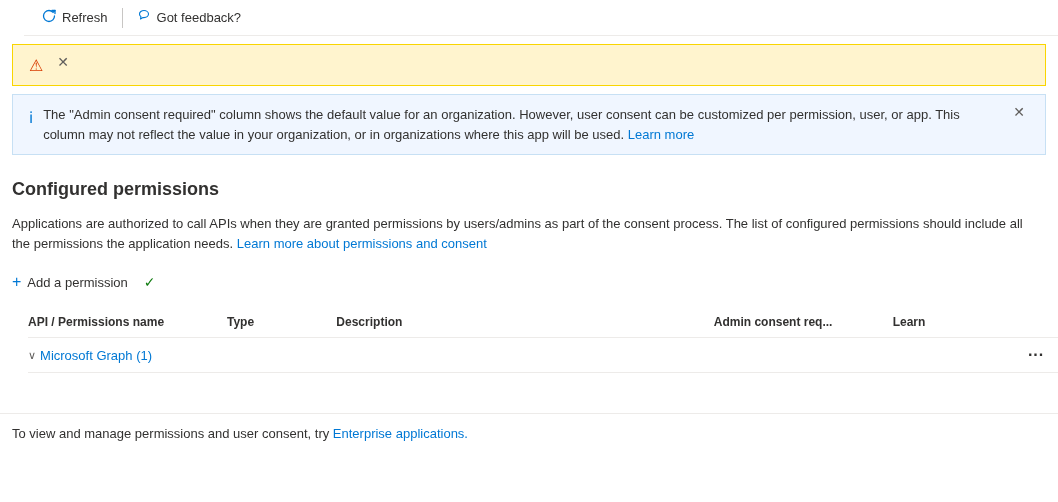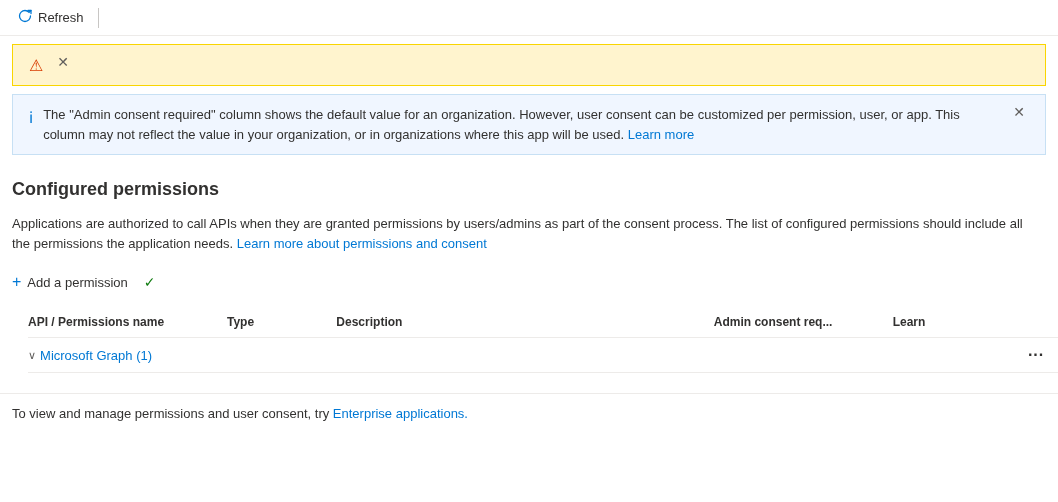--- a/index.html
+++ b/index.html
@@ -11,20 +11,21 @@
     }
 
     
     .toolbar {
       display: flex;
       align-items: center;
       padding: 4px 8px;
       border-bottom: 1px solid #edebe9;
       height: 36px;
       gap: 0;
+      margin-left: 24px;
     }
     .toolbar-btn {
       display: flex;
       align-items: center;
       gap: 6px;
       padding: 4px 10px;
       font-size: 13px;
       color: #323130;
       cursor: pointer;
       background: none;
@@ -198,37 +199,45 @@
     .indent-row td:first-child {
       padding-left: 28px;
     }
 
     
     .footer-text {
       padding: 12px 12px;
       font-size: 13px;
       color: #323130;
       border-top: 1px solid #edebe9;
-      margin-top: 4px;
+      margin-top: 24px;
     }
   </style>
 </head>
 <body>
 
 <div class="toolbar">
   <button class="toolbar-btn">
     <span>
       <svg width="14" height="14" viewBox="0 0 14 14" fill="none" xmlns="http://www.w3.org/2000/svg">
         <path d="M12.5 7A5.5 5.5 0 1 1 7 1.5c1.6 0 3.04.68 4.06 1.76L13 1.5" stroke="#0078d4" stroke-width="1.3" fill="none" stroke-linecap="round"></path>
         <path d="M10 1.5h3v3" stroke="#0078d4" stroke-width="1.3" fill="none" stroke-linecap="round" stroke-linejoin="round"></path>
       </svg>
     </span>
     <span>Refresh</span>
   </button>
   <div class="toolbar-divider"></div>
+  <button class="toolbar-btn">
+    <span>
+      <svg width="14" height="14" viewBox="0 0 14 14" fill="none" xmlns="http://www.w3.org/2000/svg">
+        <path d="M7 1.5C4.51 1.5 2.5 3.07 2.5 5c0 1.06.56 2 1.44 2.67L3.5 10l2.5-1.5c.32.07.65.11 1 .11 2.49 0 4.5-1.57 4.5-3.5S9.49 1.5 7 1.5z" stroke="#0078d4" stroke-width="1.1" fill="none" stroke-linejoin="round"></path>
+      </svg>
+    </span>
+    <span>Got feedback?</span>
+  </button>
 </div>
 
 <div class="banner-warning">
   <span class="icon-warning">⚠</span>
   <button class="banner-close">✕</button>
 </div>
 
 <div class="banner-info">
   <span class="icon-info">ℹ</span>
   <span class="banner-text">

